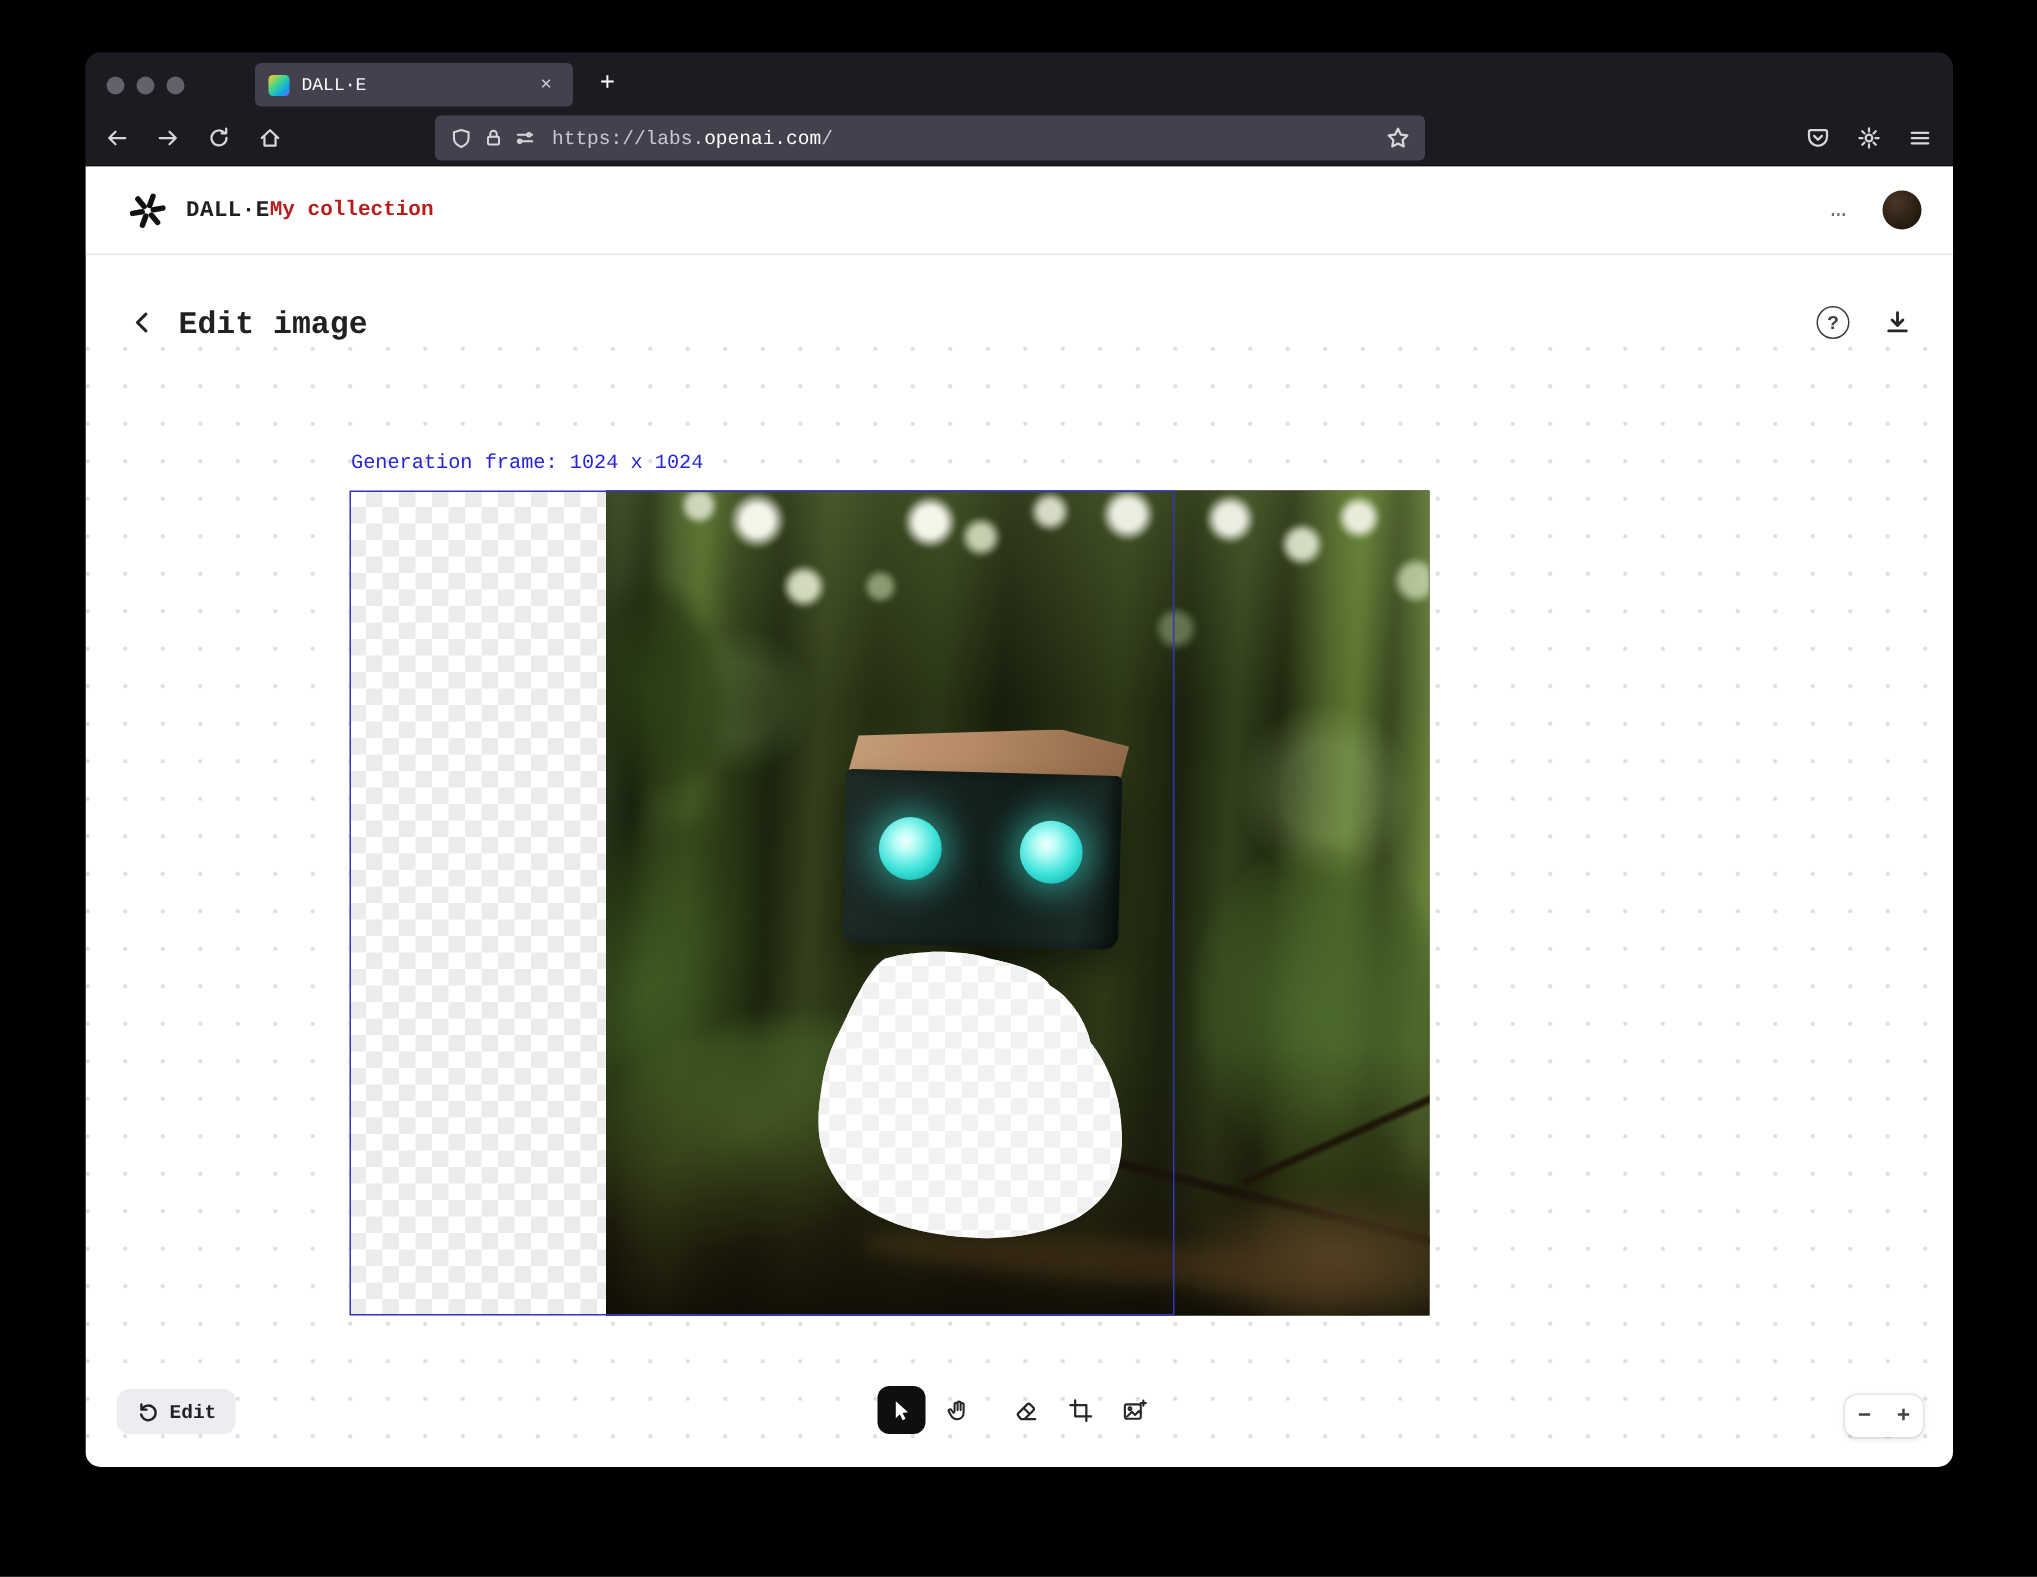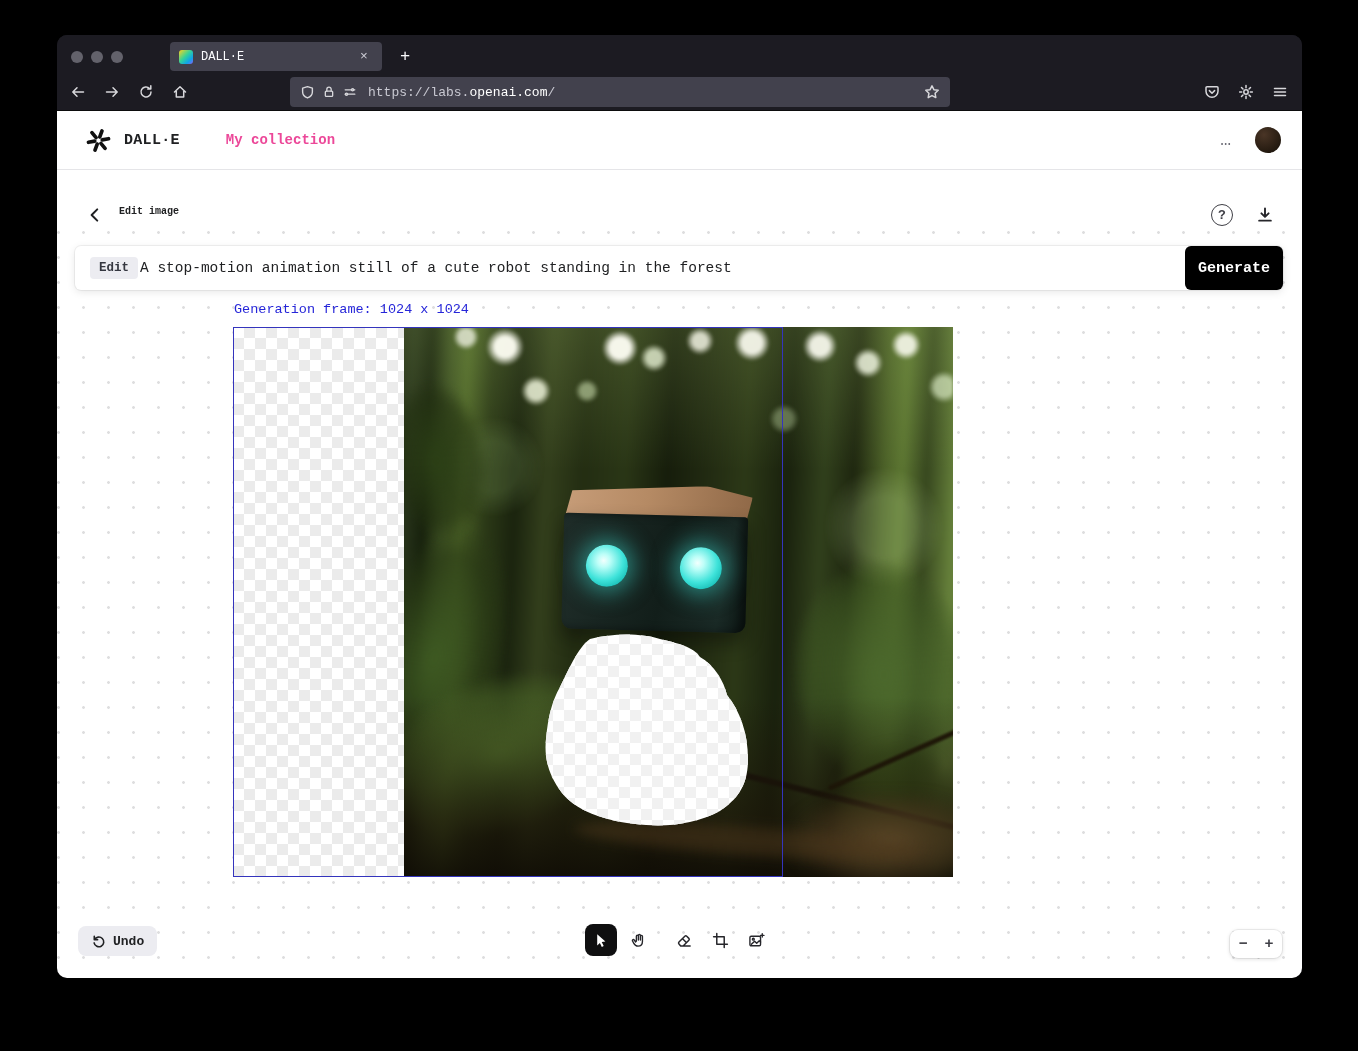--- a/index.html
+++ b/index.html
@@ -37,27 +37,27 @@
   .url-dim { color:#c9c9d2; }
   .url-host { color:#ffffff; }
   .u-spacer { flex:1; }
 
   
   .page { position:absolute; left:0; top:76px; width:1245px; height:867px; background:#ffffff; color:#202123; overflow:hidden; }
 
   .site-header { position:absolute; left:0; top:0; width:100%; height:59px; display:flex; align-items:center;
                  padding:0 21px 0 28px; border-bottom:1px solid #e5e5e8; background:#fff; z-index:10; }
   .brand { font-size:15px; font-weight:800; letter-spacing:.3px; margin-left:12px; color:#202123; }
-  .nav-link { font-size:14px; font-weight:600; color:#ec4899; margin-left:46px; }
+  .nav-link { font-size:14px; font-weight:600; color:#b91c1c; }
   .hspacer { flex:1; }
   .overflow-btn { color:#6e6e78; font-size:18px; letter-spacing:1px; padding:0 4px; }
   .avatar { width:26px; height:26px; border-radius:50%; margin-left:19px;
             background:radial-gradient(circle at 35% 30%, #4a3526 0%, #241a10 70%, #15100a 100%); }
 
-  .edit-row-title { position:absolute; left:62px; top:95px; font-size:10px; font-weight:700; z-index:6; }
+  .edit-row-title { position:absolute; left:62px; top:95px; font-size:21px; font-weight:700; z-index:6; }
   .back-btn { position:absolute; left:27px; top:93px; width:22px; height:22px; display:flex; align-items:center;
               justify-content:center; color:#202123; z-index:6; }
   .help-btn { position:absolute; left:1154px; top:93px; width:22px; height:22px; border:1.6px solid #3f3f46;
               border-radius:50%; display:flex; align-items:center; justify-content:center;
               font-size:13px; font-weight:700; color:#3f3f46; z-index:6; }
   .download-btn { position:absolute; left:1197px; top:93px; width:22px; height:22px; display:flex;
                   align-items:center; justify-content:center; color:#26262b; z-index:6; }
 
   
   .workspace { position:absolute; left:0; top:118px; width:1245px; height:749px;
@@ -287,25 +287,20 @@
       <div class="edit-row-title">Edit image</div>
       <div class="help-btn">?</div>
       <div class="download-btn">
         <svg class="i" width="18" height="18" viewBox="0 0 16 16" style="stroke-width:1.7">
             <path d="M8 2.2v7.3 M4.8 6.5 8 9.7l3.2-3.2 M2.8 13h10.4"></path>
           </svg>
       </div>
 
       <div class="workspace">
 
-        <div class="prompt-bar">
-          <span class="mode-chip">Edit</span>
-          <div class="prompt-text">A stop-motion animation still of a cute robot standing in the forest</div>
-          <div class="generate-btn">Generate</div>
-        </div>
 
         <div class="frame-label">Generation frame: 1024 x 1024</div>
 
         <div class="frame-checker checker-bg"></div>
 
         <div class="photo">
           <div class="trunks"></div>
           <div class="canopy"></div>
           <div class="bokeh"></div>
           <div class="leaf leaf1"></div>
@@ -327,21 +322,21 @@
           </div>
           <div class="blob"></div>
         </div>
 
         <div class="frame-outline"></div>
 
         <div class="undo-btn">
           <svg class="i" width="15" height="15" viewBox="0 0 16 16" style="stroke-width:1.7">
               <path d="M3.5 2.5v3.6h3.6 M3.8 6A5.2 5.2 0 1 1 3.3 9.5"></path>
             </svg>
-          <span>Undo</span>
+          <span>Edit</span>
         </div>
 
         <div class="tool-btn tool-active t-select">
           <svg width="16" height="16" viewBox="0 0 16 16">
               <path d="M4.2 2.2l8.2 7.3-3.7.5 2 3.9-1.9 1-1.9-4-2.7 2.6z" fill="#fff"></path>
             </svg>
         </div>
         <div class="tool-btn t-hand">
           <svg class="i" width="17" height="17" viewBox="0 0 16 16" style="stroke-width:1.3">
             <path d="M6 8.6V3.9a.95.95 0 0 1 1.9 0V7.6 M7.9 7.4V3.2a.95.95 0 0 1 1.9 0v4.2 M9.8 7.6V4.1a.95.95 0 0 1 1.9 0v4.8c0 2.7-1.7 4.4-4.2 4.4-2 0-3-.9-3.9-2.6L2.4 8.5c-.3-.5-.1-1.1.4-1.3.5-.2 1 0 1.3.5l1.2 1.7"></path>

